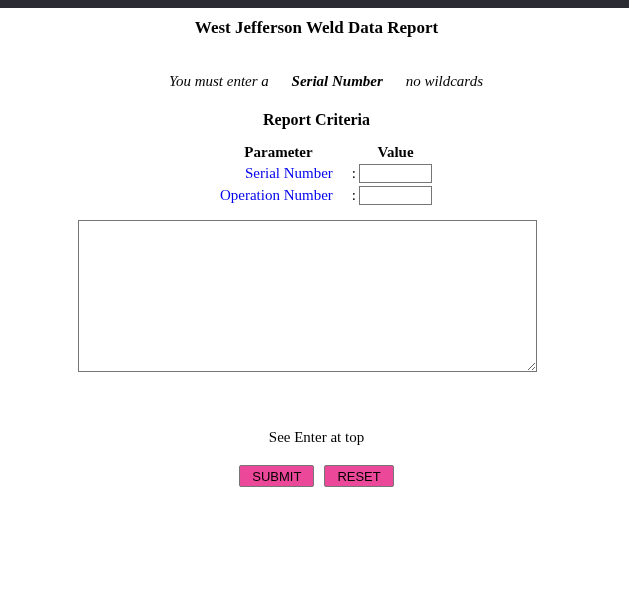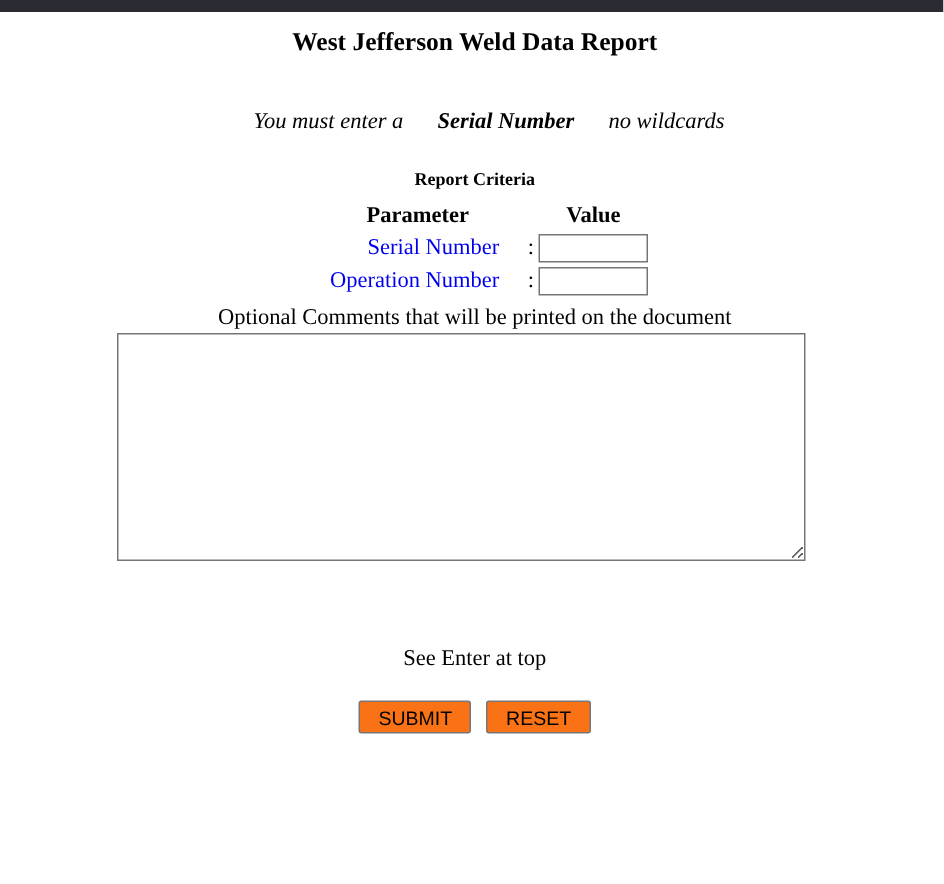--- a/index.html
+++ b/index.html
@@ -33,26 +33,26 @@
   }
   .instructions {
     margin: 19px 0 0 0;
     font-size: 15px;
     font-style: italic;
     line-height: 16px;
   }
   .instructions b { font-style: italic; }
   .criteria-heading {
     margin: 21px 0 0 0;
-    font-size: 12px;
+    font-size: 16px;
     font-weight: bold;
     line-height: 19px;
   }
   table.criteria-table {
-    margin: 4px auto;
+    margin: 12px auto;
     border-collapse: separate;
     border-spacing: 3px 3px;
   }
   .criteria-table th {
     font-size: 15px;
     font-weight: bold;
     padding: 0 4px;
     line-height: 17px;
     text-align: center;
   }
@@ -102,21 +102,21 @@
     margin: 57px 0 0 0;
     font-size: 15px;
     line-height: 17px;
   }
   .button-row {
     margin: 19px 0 0 0;
   }
   button.form-button {
     font: 13px "Liberation Sans", sans-serif;
     color: #000000;
-    background: #f97316;
+    background: #ec4899;
     border: 1px solid #767676;
     border-radius: 2px;
     height: 22px;
     padding: 2px 12px;
     margin: 0 3px;
     cursor: pointer;
   }
 </style>
 </head>
 <body>
@@ -152,21 +152,20 @@
       <td class="label-cell">
         <a class="param-link">Operation Number</a><span class="param-colon">:</span>
       </td>
       <td class="value-cell">
         <input type="text" class="text-input" value="" style="">
       </td>
     </tr>
   </tbody>
     </table>
 
-  <p class="comments-label">Optional Comments that will be printed on the document</p>
 
   <textarea class="comments-area" style=""></textarea>
 
   <p class="note-text">See Enter at top</p>
 
   <div class="button-row">
     <button type="submit" class="form-button">SUBMIT</button>
     <button type="reset" class="form-button">RESET</button>
   </div>
 

